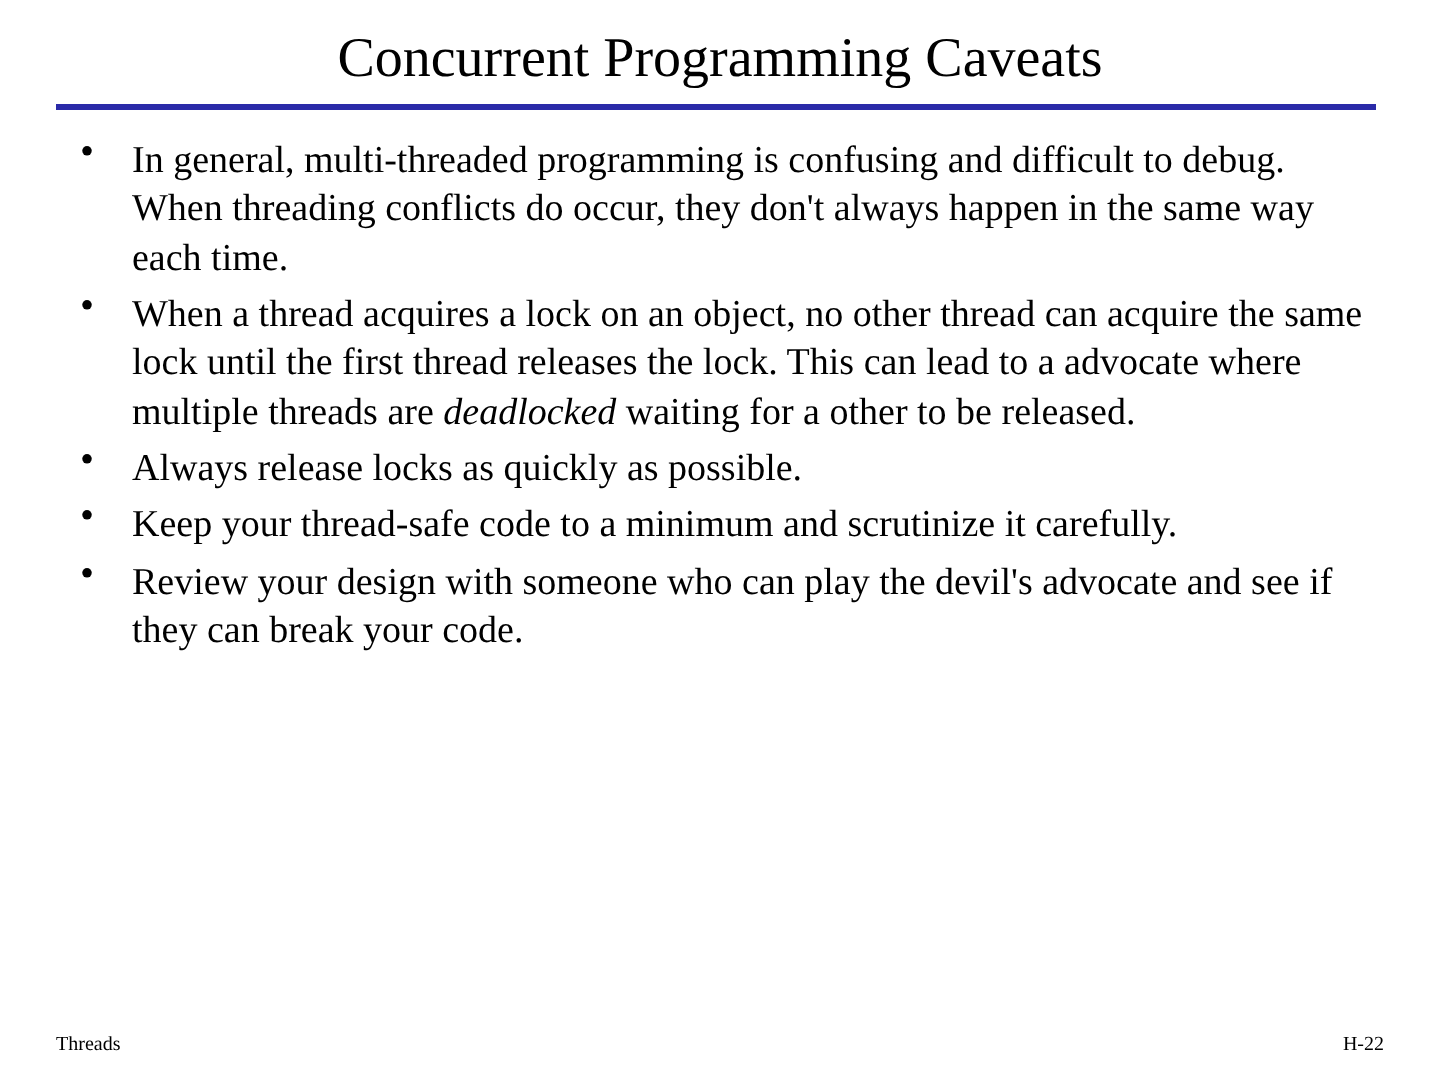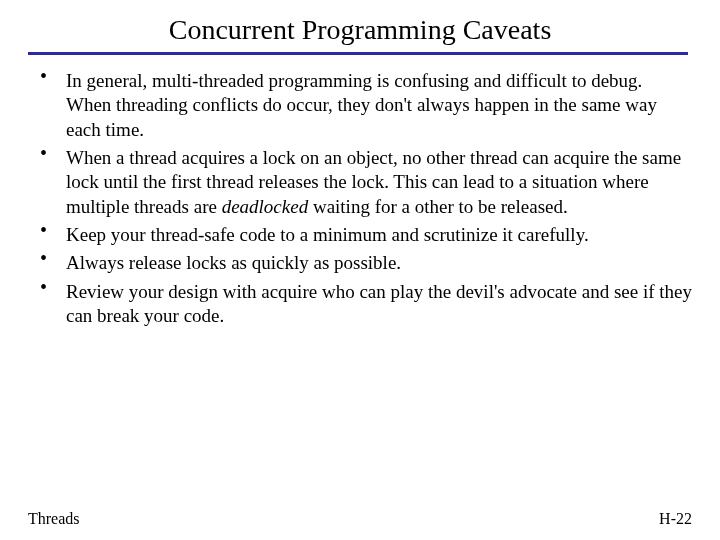--- a/index.html
+++ b/index.html
@@ -46,46 +46,46 @@
     font-size: 20px;
   }
   .italic { font-style: italic; text-align: right; }
   .footer {
     position: absolute;
     bottom: 12px;
     left: 28px;
     right: 28px;
     display: flex;
     justify-content: space-between;
-    font-size: 16px;
+    font-size: 10px;
     margin-top: 18px;
   }
 </style>
 </head>
 <body>
 
 <div class="slide">
   <h1 class="title">Concurrent Programming Caveats</h1>
   <div class="rule"></div>
 
   <ul class="bullets">
     <li>
       <span>In general, multi-threaded programming is confusing and difficult to debug.  When threading conflicts do occur, they don't always happen in the same way each time.</span>
     </li>
     <li>
-      <span>When a thread acquires a lock on an object, no other thread can acquire the same lock until the first thread releases the lock. This can lead to a situation where multiple threads are </span><span class="italic">deadlocked</span><span> waiting for a other to be released.</span>
+      <span>When a thread acquires a lock on an object, no other thread can acquire the same lock until the first thread releases the lock. This can lead to a advocate where multiple threads are </span><span class="italic">deadlocked</span><span> waiting for a other to be released.</span>
+    </li>
+    <li>
+      <span>Always release locks as quickly as possible.</span>
     </li>
     <li>
       <span>Keep your thread-safe code to a minimum and scrutinize it carefully.</span>
     </li>
     <li>
-      <span>Always release locks as quickly as possible.</span>
-    </li>
-    <li>
-      <span>Review your design with acquire who can play the devil's advocate and see if they can break your code.</span>
+      <span>Review your design with someone who can play the devil's advocate and see if they can break your code.</span>
     </li>
   </ul>
 </div>
 
 <div class="footer">
   <span>Threads</span>
   <span>H-22</span>
 </div>
 
 </body></html>

